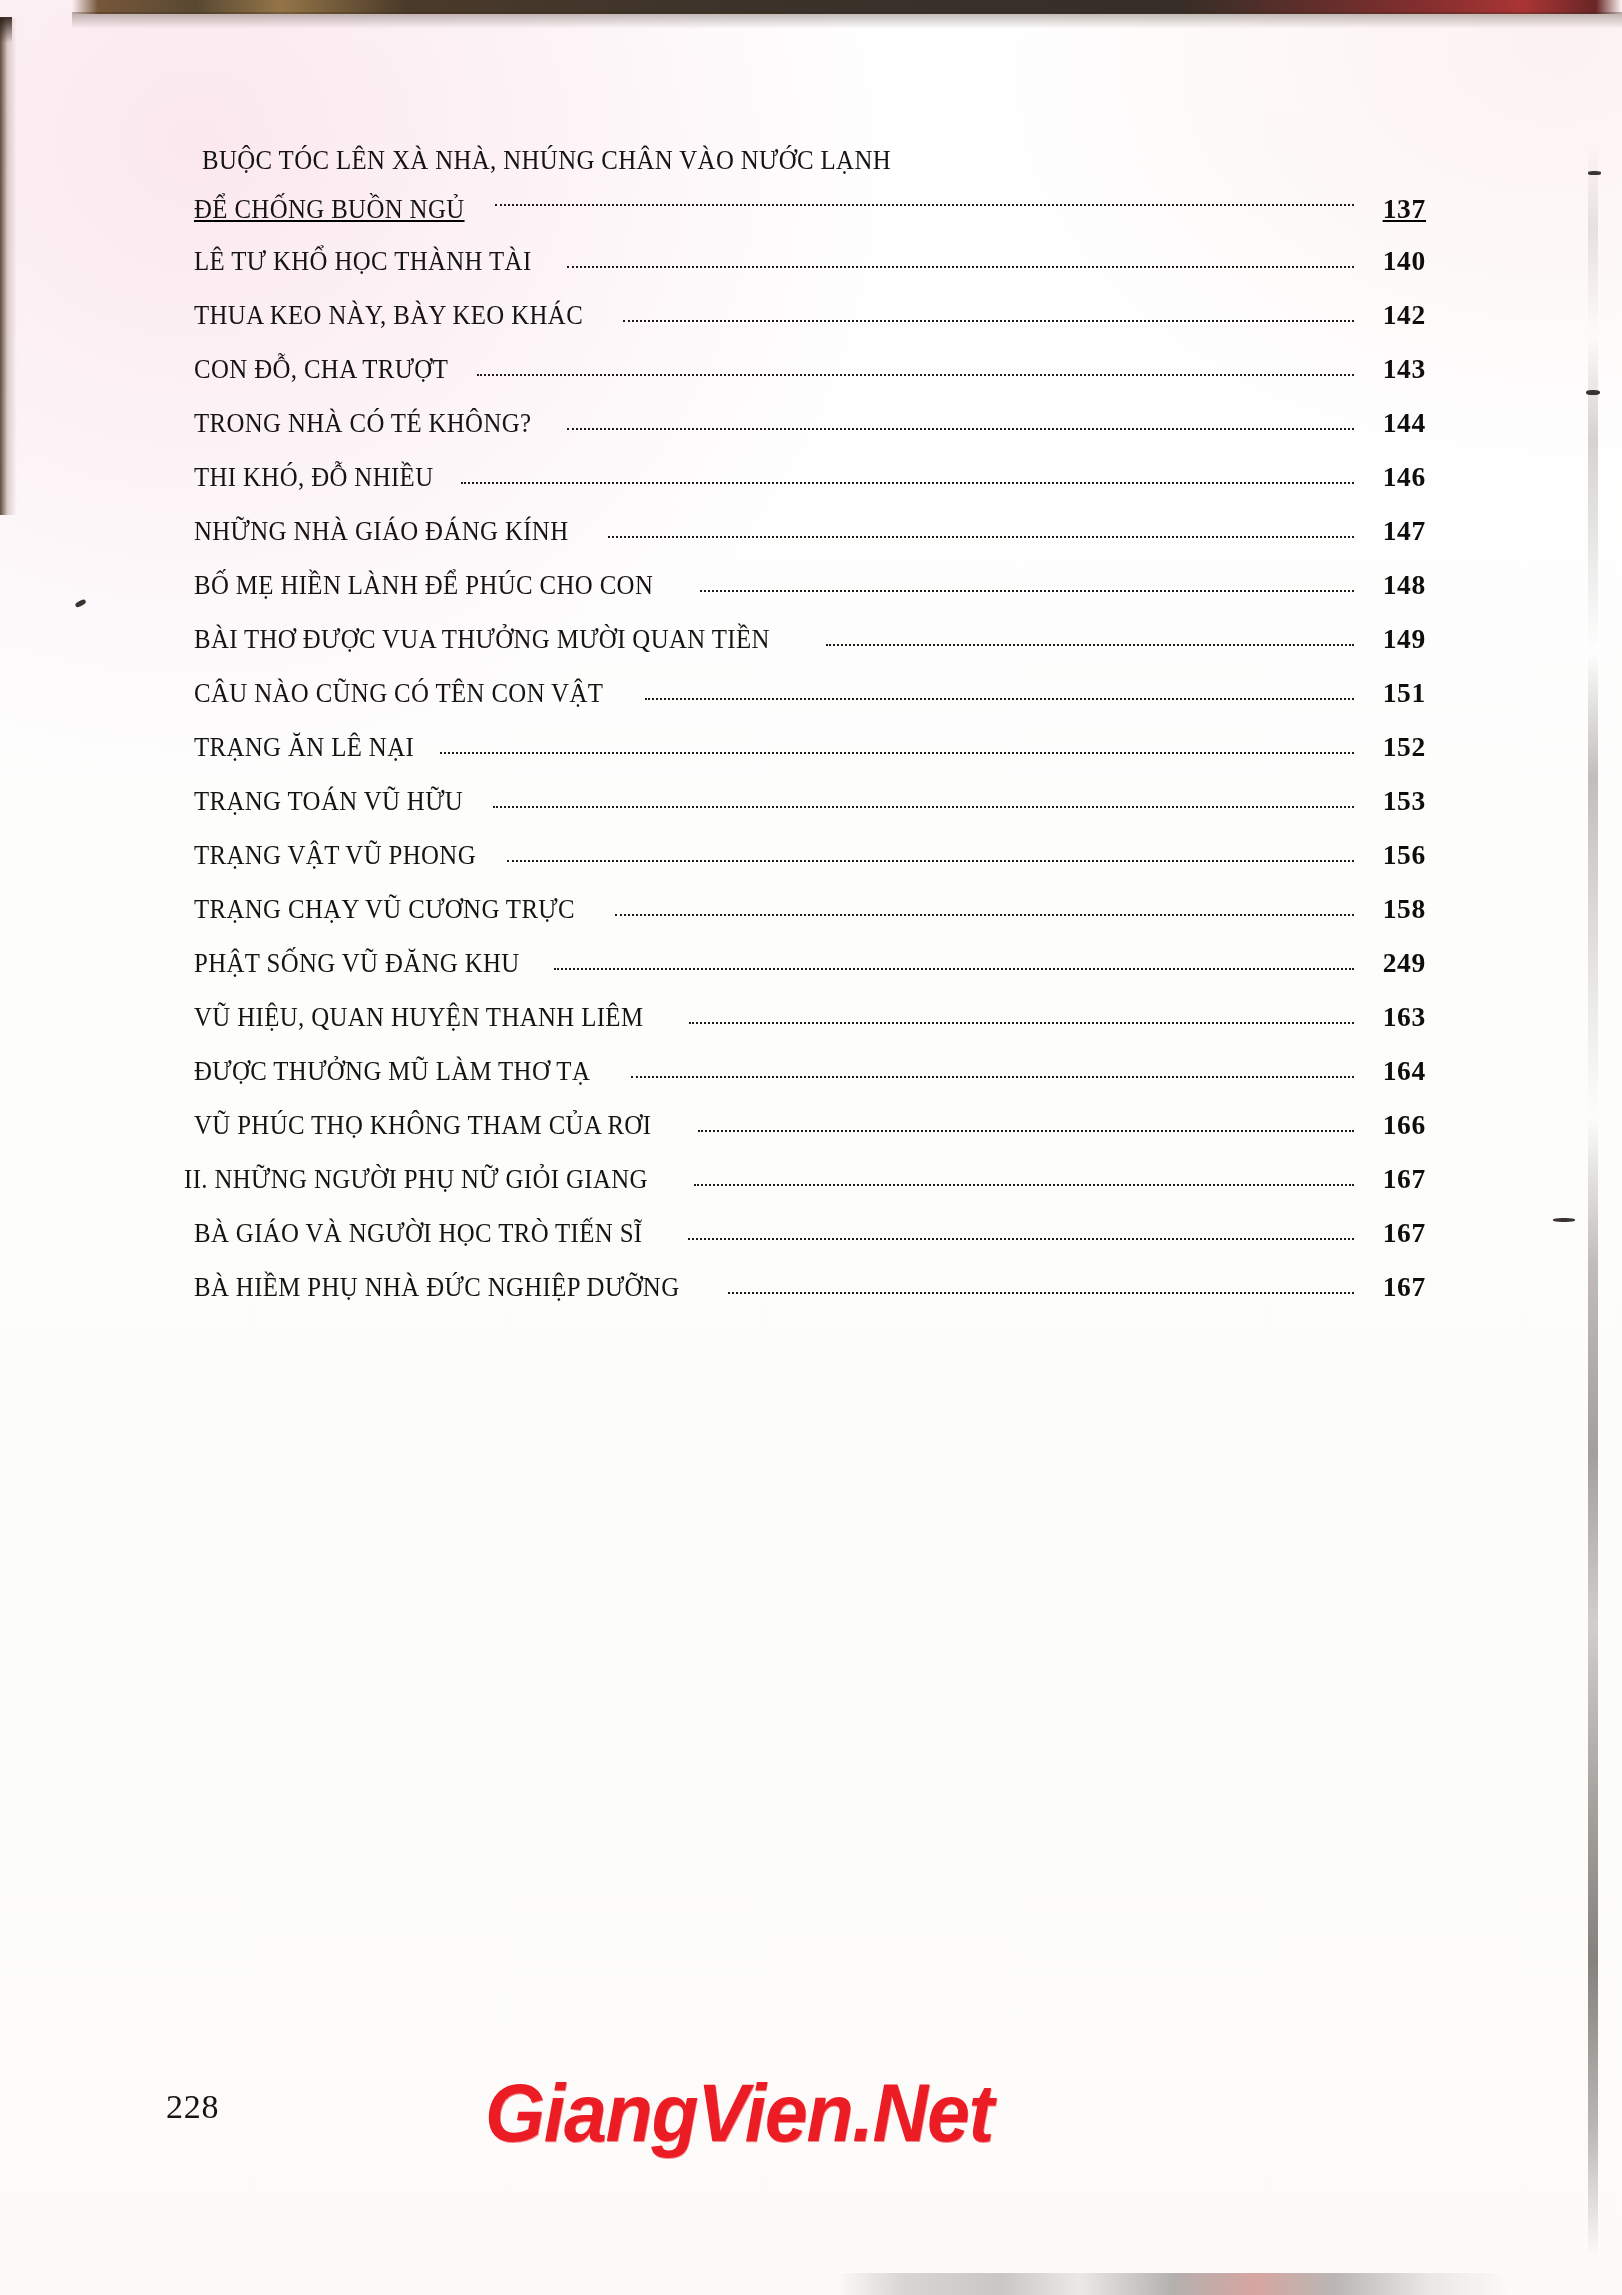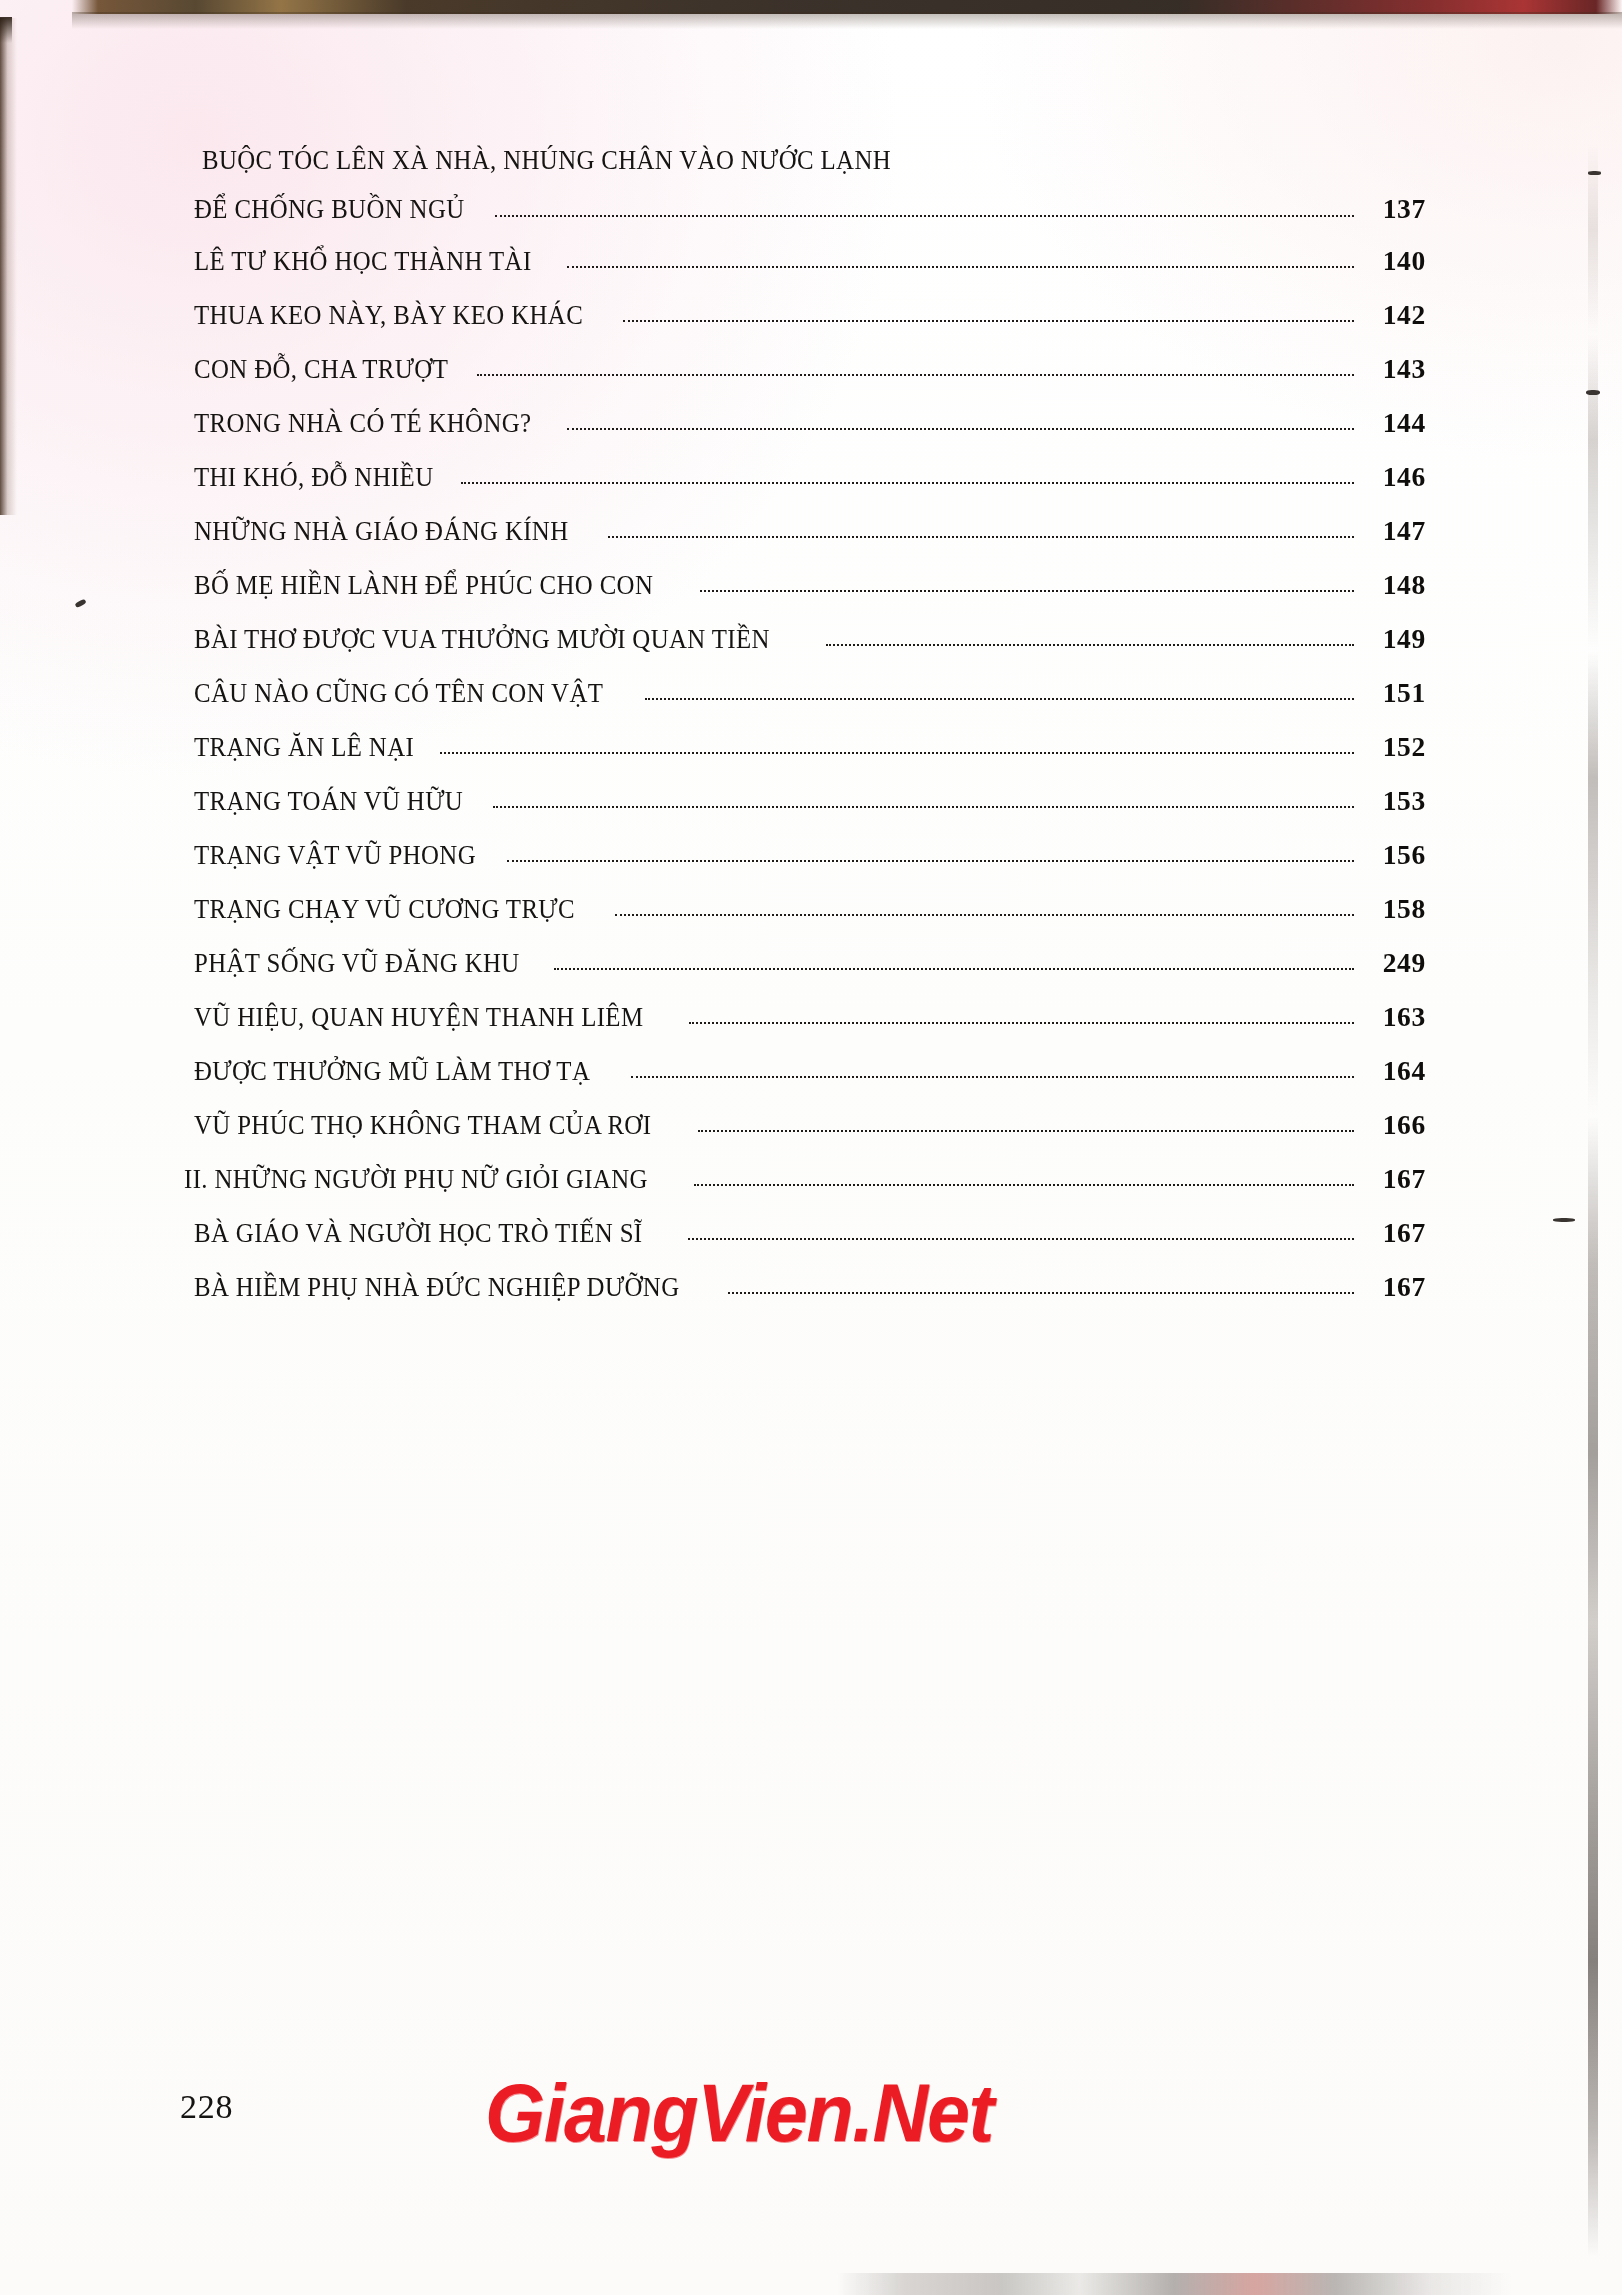--- a/index.html
+++ b/index.html
@@ -157,22 +157,23 @@
     letter-spacing: 0.4px;
     color: #161412;
     white-space: nowrap;
     transform: scaleX(0.92);
     transform-origin: left bottom;
     margin-bottom: 17px;
     margin-left: 7.9px;
   }
   .toc-line2-wrap {
     display: flex;
-    align-items: flex-end;
+    align-items: center;
     width: 100%;
+    text-decoration: underline;
   }
 
   .toc-leader {
     flex: 1 1 auto;
     min-width: 11.8px;
     border-bottom: 2.6px dotted #1d1a17;
     margin: 0 9.2px 8.5px 6.5px;
     height: 0.7px;
   }
 
@@ -187,21 +188,21 @@
   }
 
   
   .toc-row.section .toc-title {
     margin-left: -10.5px;
   }
 
   
   #folio {
     position: absolute;
-    left: 180px;
+    left: 166px;
     top: 2088px;
     font-size: 34px;
     color: #161412;
     letter-spacing: 0.7px;
   }
 
   #watermark {
     position: absolute;
     left: 485px;
     top: 2066px;

